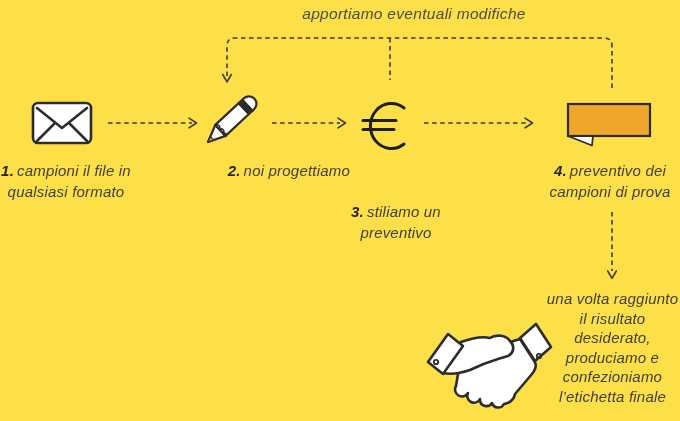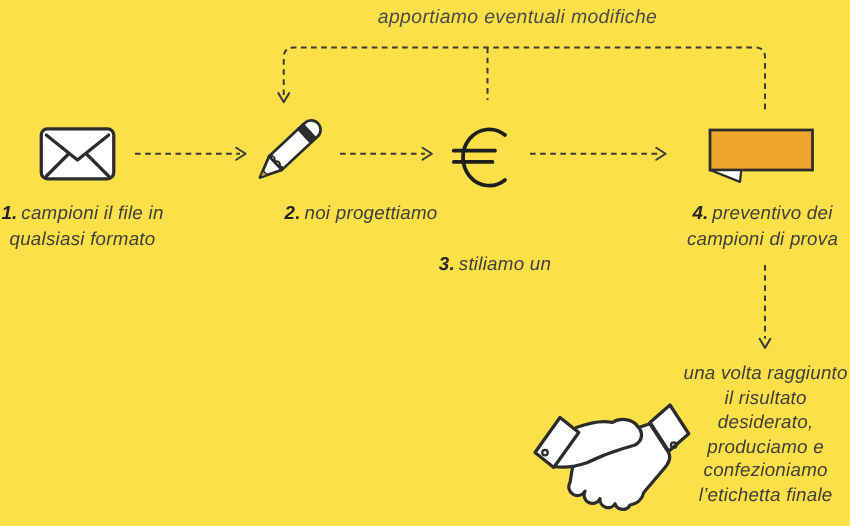--- a/index.html
+++ b/index.html
@@ -89,20 +89,21 @@
 
   <div class="abs caption cap1">
     <div><b>1.</b><span>campioni il file in</span></div>
     <div>qualsiasi formato</div>
   </div>
   <div class="abs caption cap2">
     <div><b>2.</b><span>noi progettiamo</span></div>
   </div>
   <div class="abs caption cap3">
     <div><b>3.</b><span>stiliamo un</span></div>
+    <div>preventivo</div>
   </div>
   <div class="abs caption cap4">
     <div><b>4.</b><span>preventivo dei</span></div>
     <div>campioni di prova</div>
   </div>
 
   <svg class="abs" style="left:420px;top:312px;" width="140" height="108" viewBox="0 0 140 108">
     <g stroke="#2c2c2c" stroke-width="2.6" fill="#ffffff" stroke-linejoin="round" stroke-linecap="round">
 
       <path d="M 100 27

